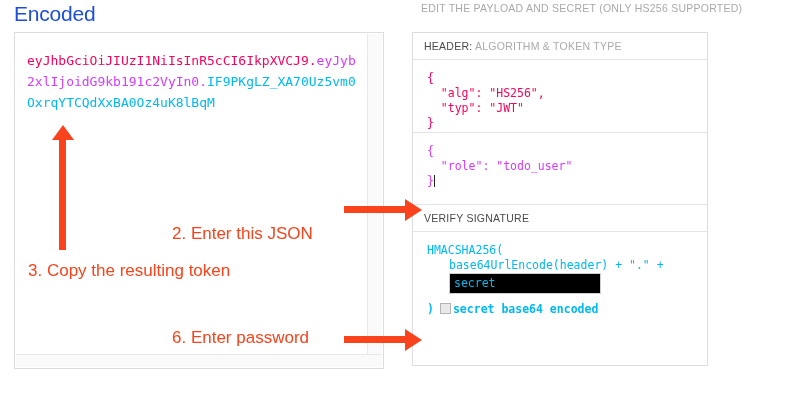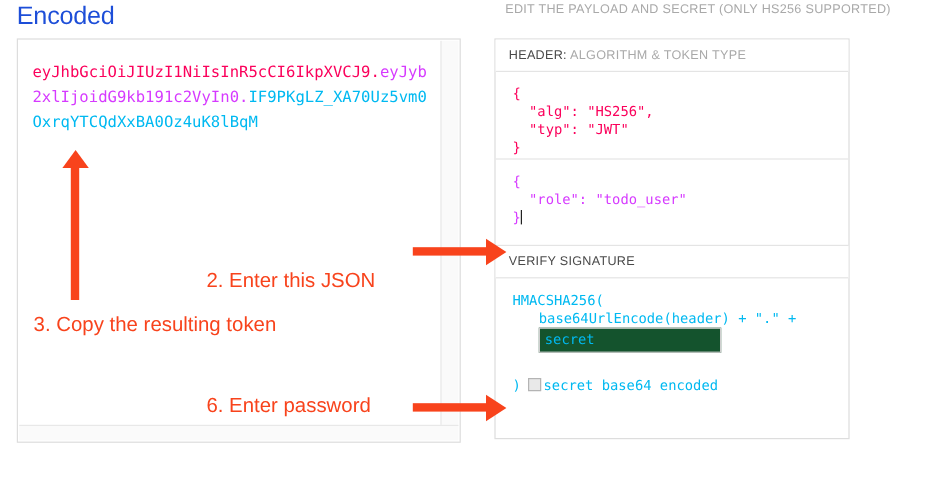--- a/index.html
+++ b/index.html
@@ -140,34 +140,35 @@
 
   .sig-indent { padding-left: 22px; display: block; }
 
   #secret-input {
     display: inline-block;
     box-sizing: border-box;
     width: 152px;
     height: 21px;
     margin-left: 22px;
     border: 1px solid #cfcfcf;
-    background: #14532d;
+    background: #000000;
     color: #00b9f1;
     font-family: "DejaVu Sans Mono", "Liberation Mono", monospace;
     font-size: 11.5px;
     line-height: 19px;
     padding: 0 4px;
     vertical-align: middle;
     white-space: nowrap;
     overflow: hidden;
   }
   #sig-close-row {
     display: block;
-    margin-top: 20px;
-    white-space: nowrap;
+    margin-top: 8px;
+    white-space: nowrap;
+    font-weight: bold;
   }
   #b64-checkbox {
     display: inline-block;
     width: 9px;
     height: 9px;
     border: 1px solid #b4b4b4;
     background: #e9e9e9;
     vertical-align: -1px;
     margin: 0 2px 0 6px;
   }

